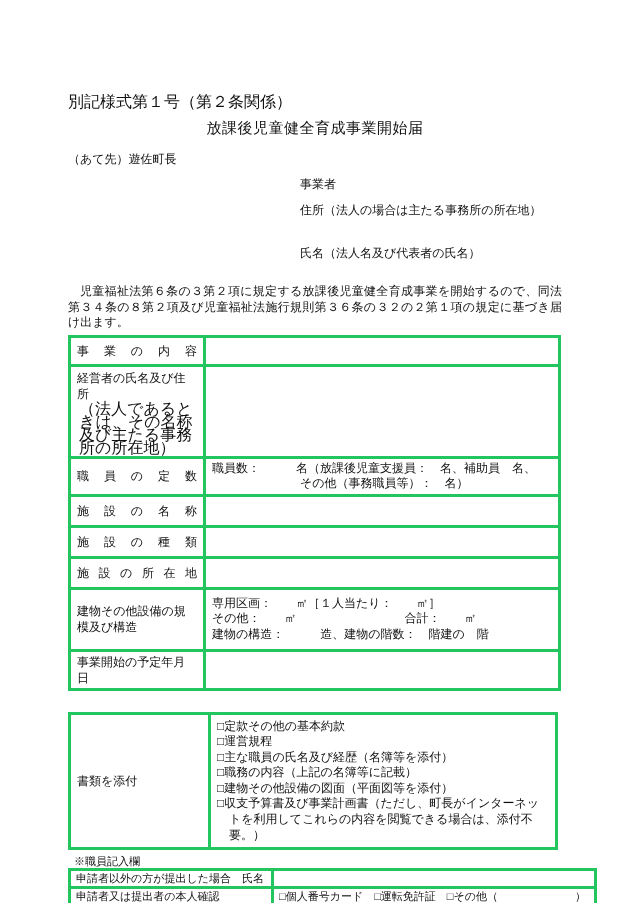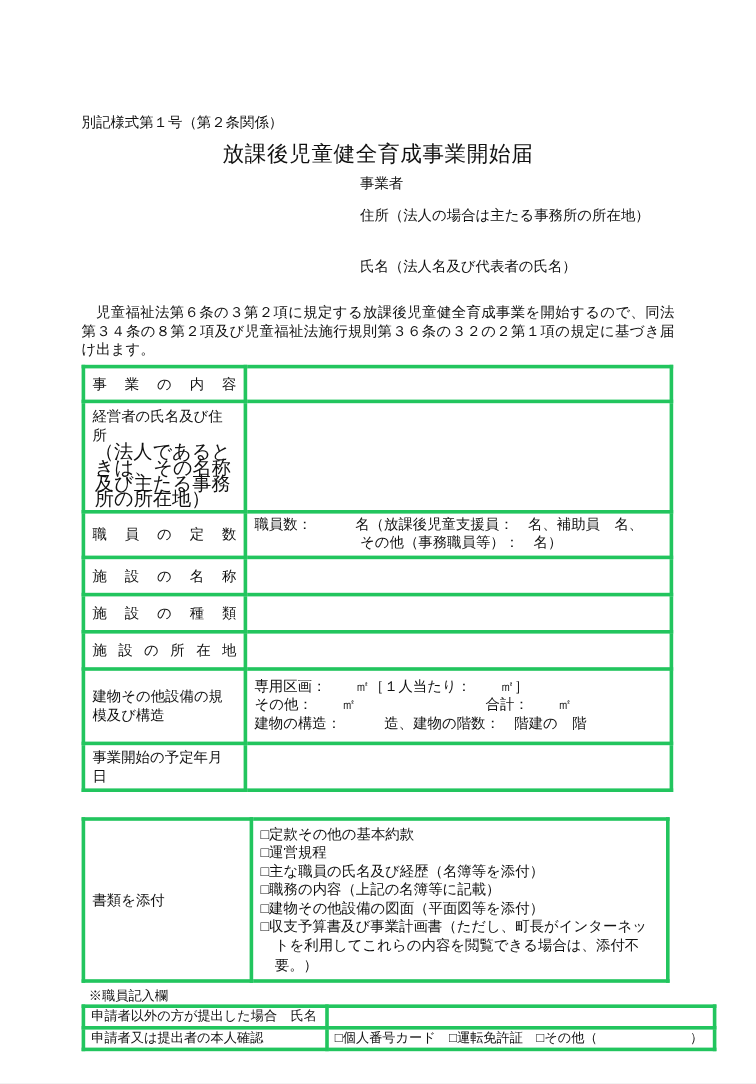--- a/index.html
+++ b/index.html
@@ -10,22 +10,22 @@
     height: 903px;
     margin: 0 auto;
     background: #ffffff;
     color: #111111;
     font-family: "Liberation Serif", "DejaVu Serif", serif;
     font-size: 12px;
     line-height: 16px;
     padding: 94px 68px 0 68px;
     overflow: hidden;
   }
-  .form-number { font-size: 12px; }
-  .doc-title { text-align: center; margin-top: 10px; font-size: 18px; letter-spacing: 0.5px; }
+  .form-number { font-size: 16px; }
+  .doc-title { text-align: center; margin-top: 10px; font-size: 15px; letter-spacing: 0.5px; }
   .date-line { text-align: right; padding-right: 8px; margin-top: 14px; }
   .addressee { margin-top: 15px; }
   .applicant { margin-left: 232px; margin-top: 9px; }
   .applicant-address { margin-top: 10px; }
   .applicant-name { margin-top: 27px; }
   .declaration {
     margin-top: 23px;
     line-height: 15.5px;
     text-indent: 1em;
     text-align: justify;
@@ -64,20 +64,21 @@
   .staff-table th { width: 203px; height: 16px; line-height: 13px; padding: 1px 5px; margin-left: 47px; }
   .staff-table td { height: 16px; line-height: 13px; padding: 1px 5px; }
 </style>
 </head>
 <body>
 
 <div class="page">
 
   <div class="form-number">別記様式第１号（第２条関係）</div>
   <div class="doc-title">放課後児童健全育成事業開始届</div>
+  <div class="addressee">（あて先）遊佐町長</div>
 
   <div class="applicant">
     <div class="applicant-heading">事業者</div>
     <div class="applicant-address">住所（法人の場合は主たる事務所の所在地）</div>
     <div class="applicant-name">氏名（法人名及び代表者の氏名）</div>
   </div>
 
   <div class="declaration">児童福祉法第６条の３第２項に規定する放課後児童健全育成事業を開始するので、同法第３４条の８第２項及び児童福祉法施行規則第３６条の３２の２第１項の規定に基づき届け出ます。</div>
 
   <table class="main-table">

